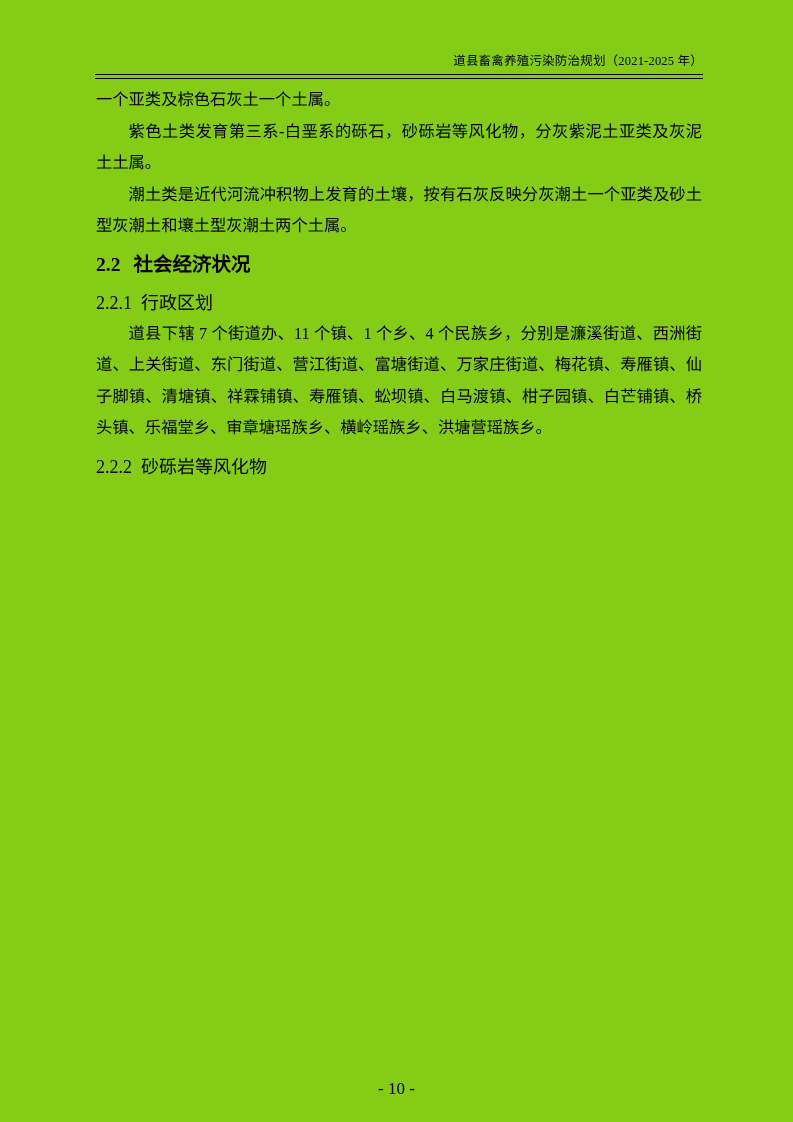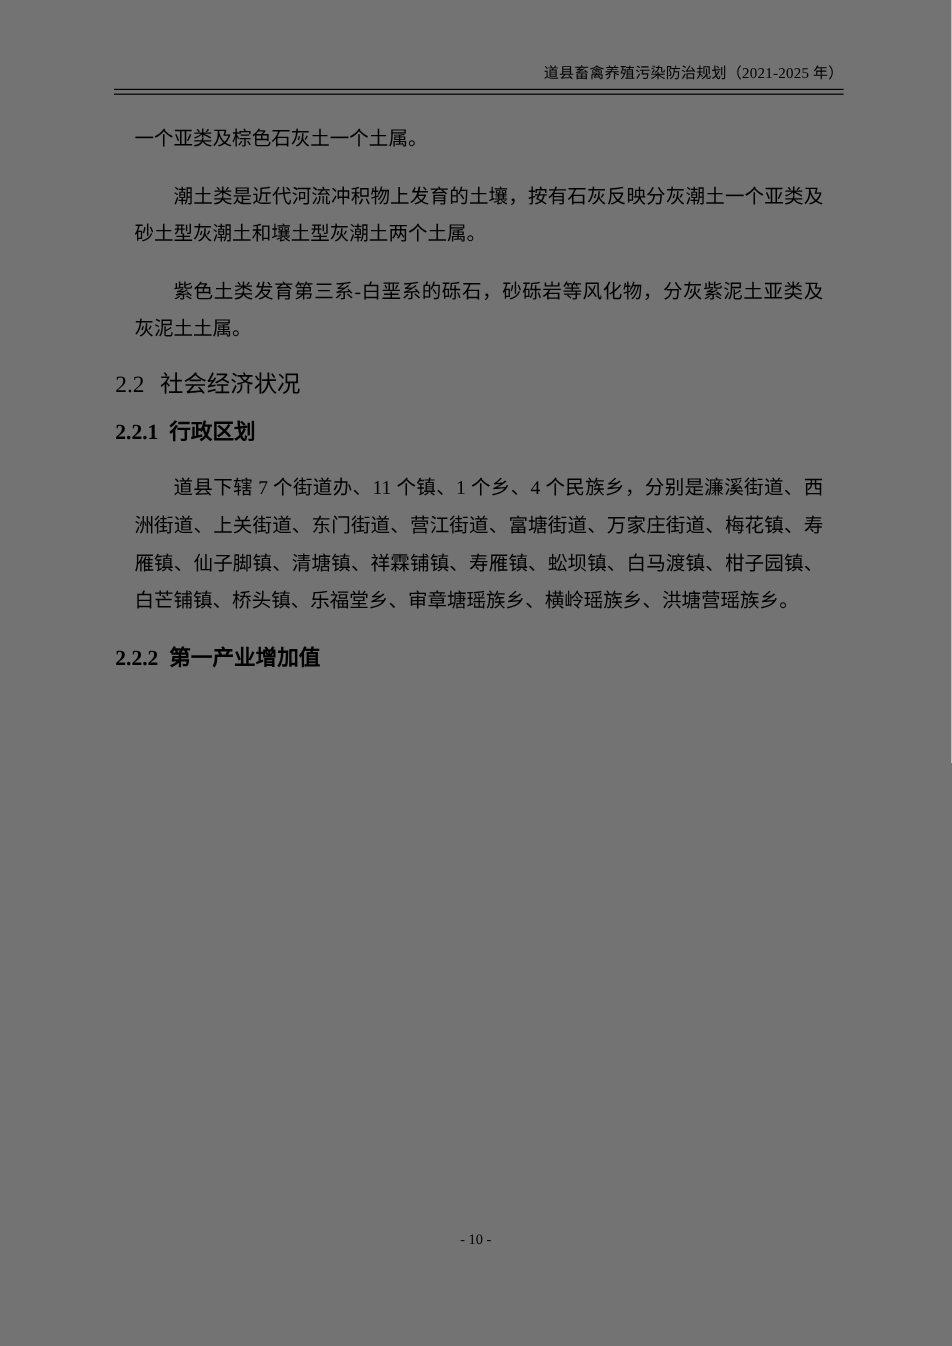--- a/index.html
+++ b/index.html
@@ -1,21 +1,21 @@
 <!DOCTYPE html>
 <html lang="zh-CN"><head>
 <meta charset="utf-8">
 <style>
   html, body { margin: 0; padding: 0; background: #ffffff; }
   .page {
     position: relative;
     width: 793px;
     height: 1122px;
     margin: 0 auto;
-    background: #737373;
+    background: #84cc16;
     color: #000000;
     font-family: "Liberation Serif", "DejaVu Serif", serif;
     overflow: hidden;
   }
   .running-header {
     position: absolute;
     top: 52px;
     left: 95px;
     width: 608px;
   }
@@ -32,88 +32,88 @@
     border-top: 1.8px solid #000;
     border-bottom: 1.8px solid #000;
   }
   .content {
     position: absolute;
     top: 84px;
     left: 96px;
     width: 606px;
   }
   .para {
-    margin: 16px;
+    margin: 0;
     font-size: 16.3px;
     line-height: 31.5px;
     text-align: justify;
     text-indent: 2em;
   }
   .para.no-indent { text-indent: 0; }
   .h2 {
     margin: 7px 0 0 0;
     font-size: 19.5px;
     line-height: 31px;
-    font-weight: normal;
+    font-weight: bold;
   }
   .h3 {
     margin: 8px 0 0 0;
     font-size: 18px;
     line-height: 30px;
-    font-weight: bold;
+    font-weight: normal;
   }
   .heading-number {
     font-family: "Liberation Serif", serif;
     margin-right: 13px;
   }
   .h3 .heading-number { margin-right: 9px; }
   .heading-text {
     font-family: "Liberation Sans", "DejaVu Sans", sans-serif;
   }
   .page-footer {
     position: absolute;
-    top: 1024px;
+    top: 1080px;
     left: 0;
     width: 100%;
     text-align: center;
-    font-size: 12px;
+    font-size: 17px;
     line-height: 18px;
   }
 </style>
 </head>
 <body>
 
 <div class="page">
 
   <header class="running-header">
     <span class="header-title">道县畜禽养殖污染防治规划（2021-2025 年）</span>
     <div class="header-rule"></div>
   </header>
 
   <main class="content">
 
     <p class="para no-indent">一个亚类及棕色石灰土一个土属。</p>
 
+    <p class="para">紫色土类发育第三系-白垩系的砾石，砂砾岩等风化物，分灰紫泥土亚类及灰泥土土属。</p>
+
     <p class="para">潮土类是近代河流冲积物上发育的土壤，按有石灰反映分灰潮土一个亚类及砂土型灰潮土和壤土型灰潮土两个土属。</p>
-
-    <p class="para">紫色土类发育第三系-白垩系的砾石，砂砾岩等风化物，分灰紫泥土亚类及灰泥土土属。</p>
 
 
     <h2 class="h2">
       <span class="heading-number">2.2</span><span class="heading-text">社会经济状况</span>
     </h2>
 
     <h3 class="h3">
       <span class="heading-number">2.2.1</span><span class="heading-text">行政区划</span>
     </h3>
 
     <p class="para">道县下辖 7 个街道办、11 个镇、1 个乡、4 个民族乡，分别是濂溪街道、西洲街道、上关街道、东门街道、营江街道、富塘街道、万家庄街道、梅花镇、寿雁镇、仙子脚镇、清塘镇、祥霖铺镇、寿雁镇、蚣坝镇、白马渡镇、柑子园镇、白芒铺镇、桥头镇、乐福堂乡、审章塘瑶族乡、横岭瑶族乡、洪塘营瑶族乡。</p>
 
     <h3 class="h3">
-      <span class="heading-number">2.2.2</span><span class="heading-text">第一产业增加值</span>
+      <span class="heading-number">2.2.2</span><span class="heading-text">砂砾岩等风化物</span>
     </h3>
 
 
 
 
   </main>
 
   <footer class="page-footer">
     <span>- 10 -</span>
   </footer>

